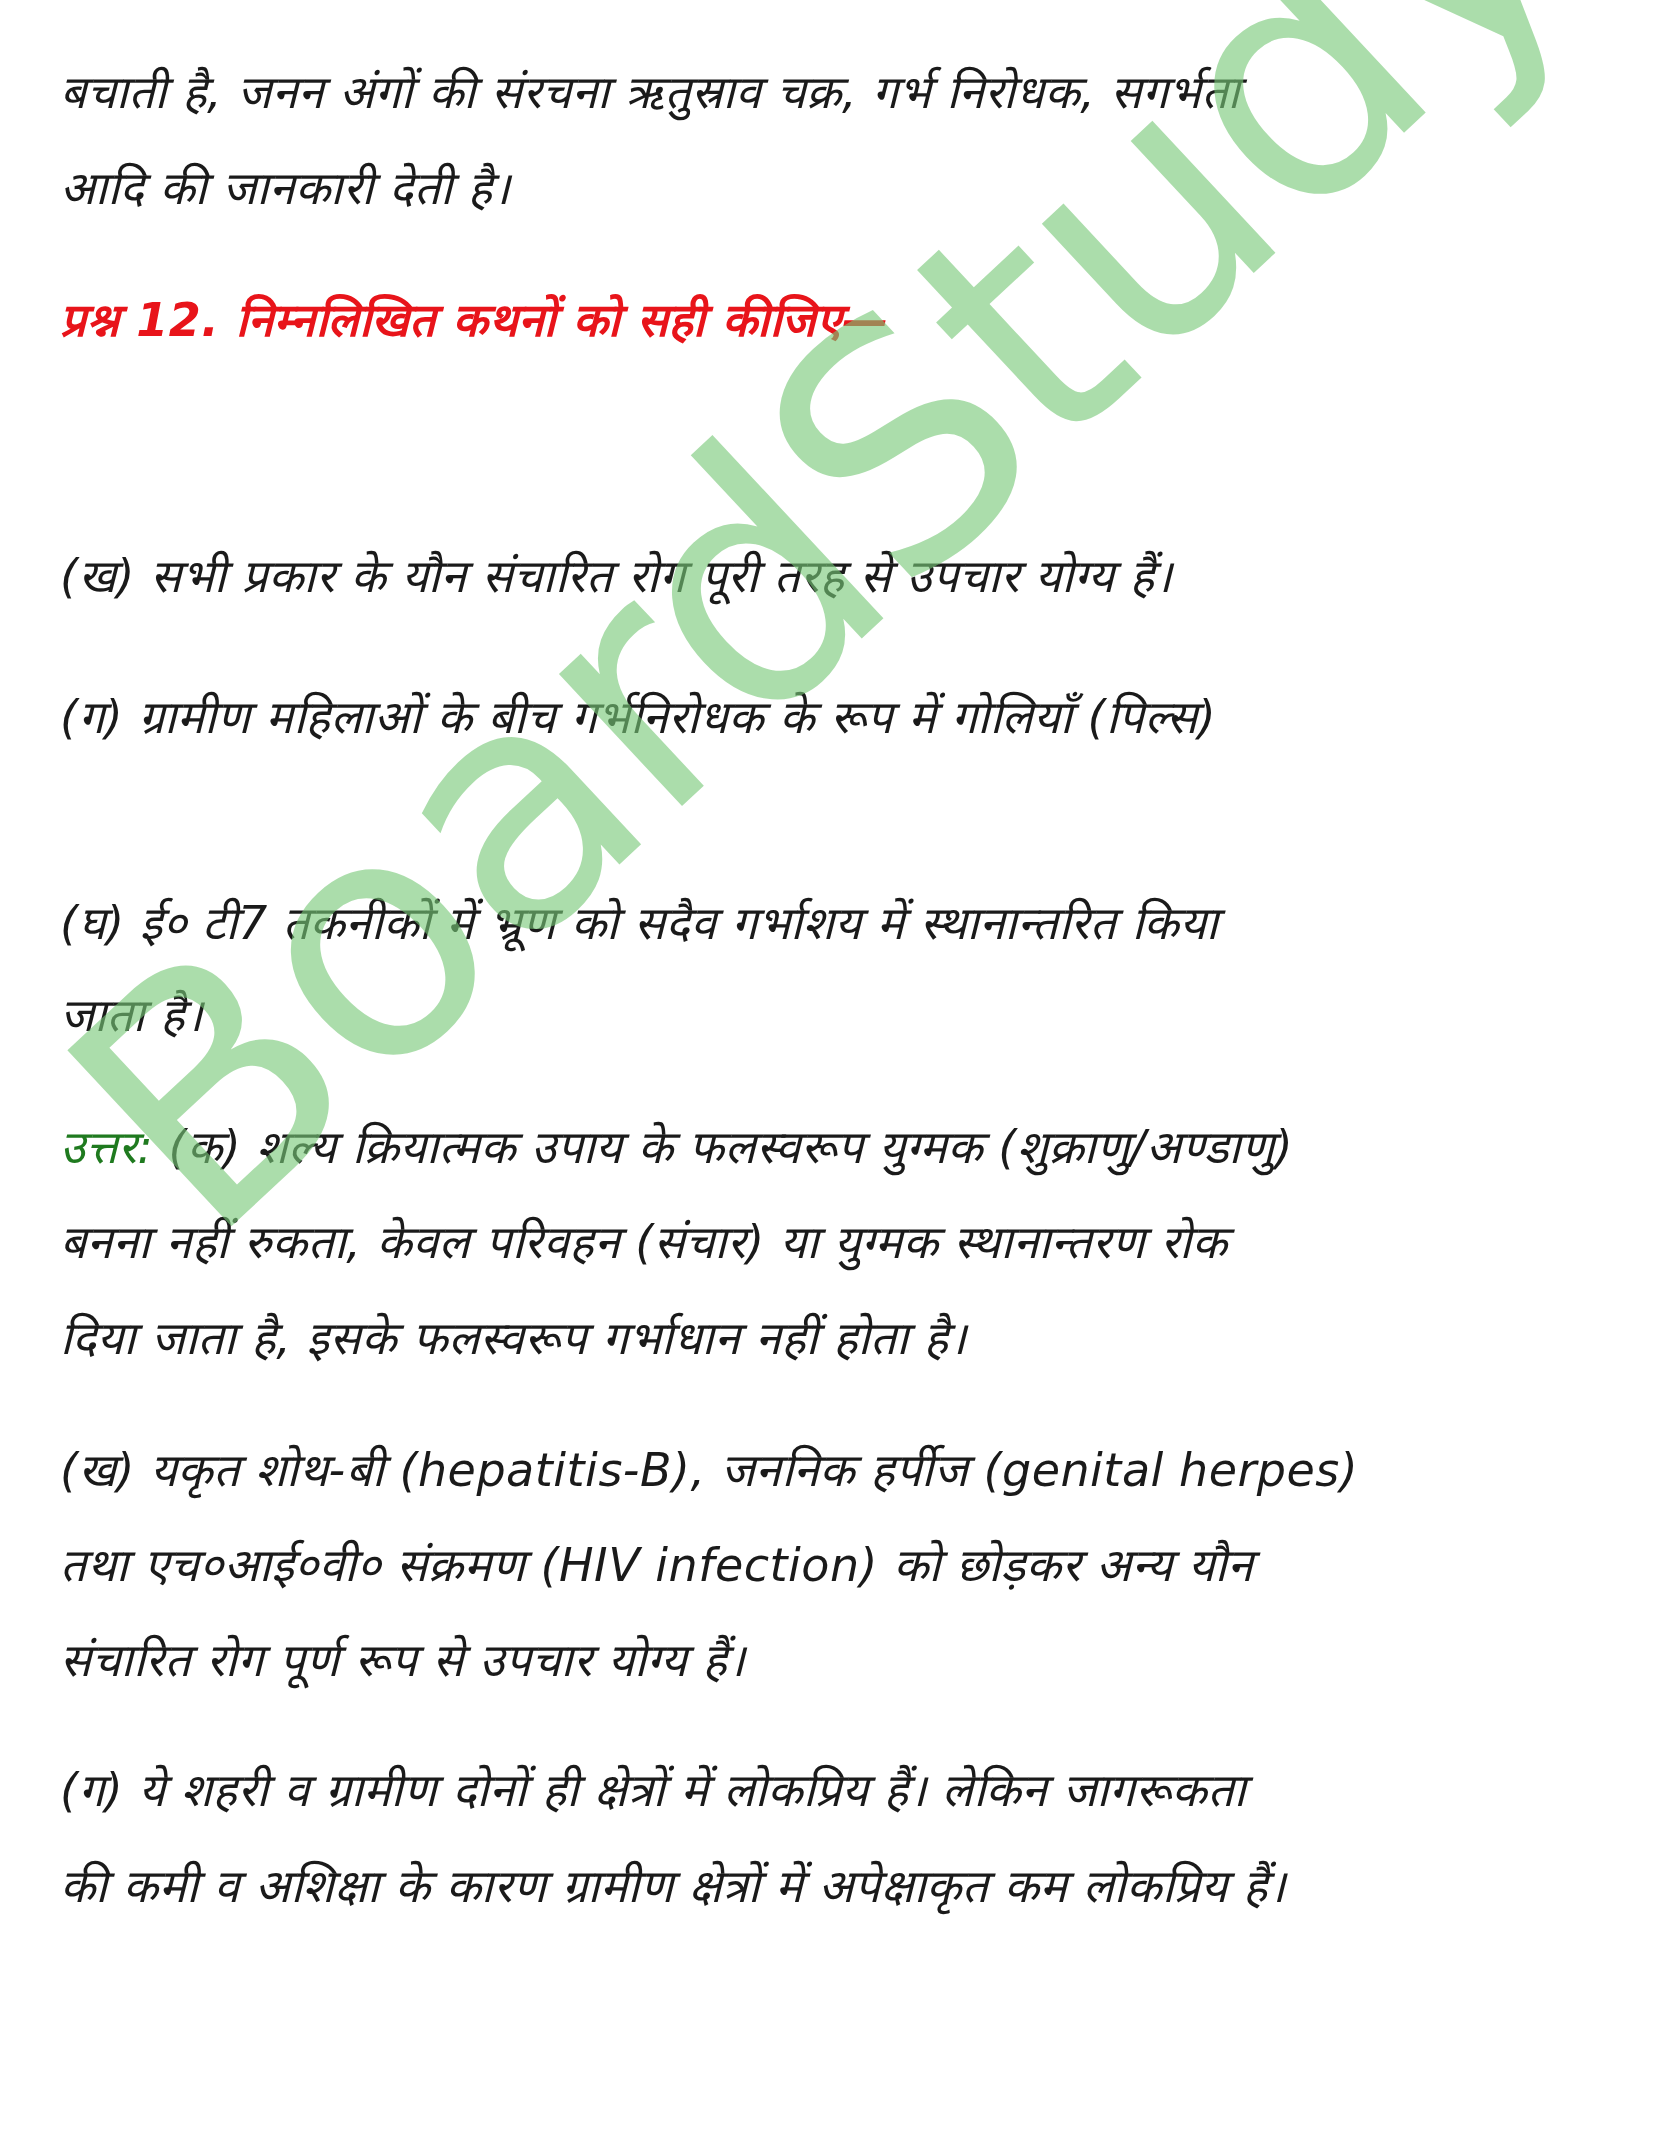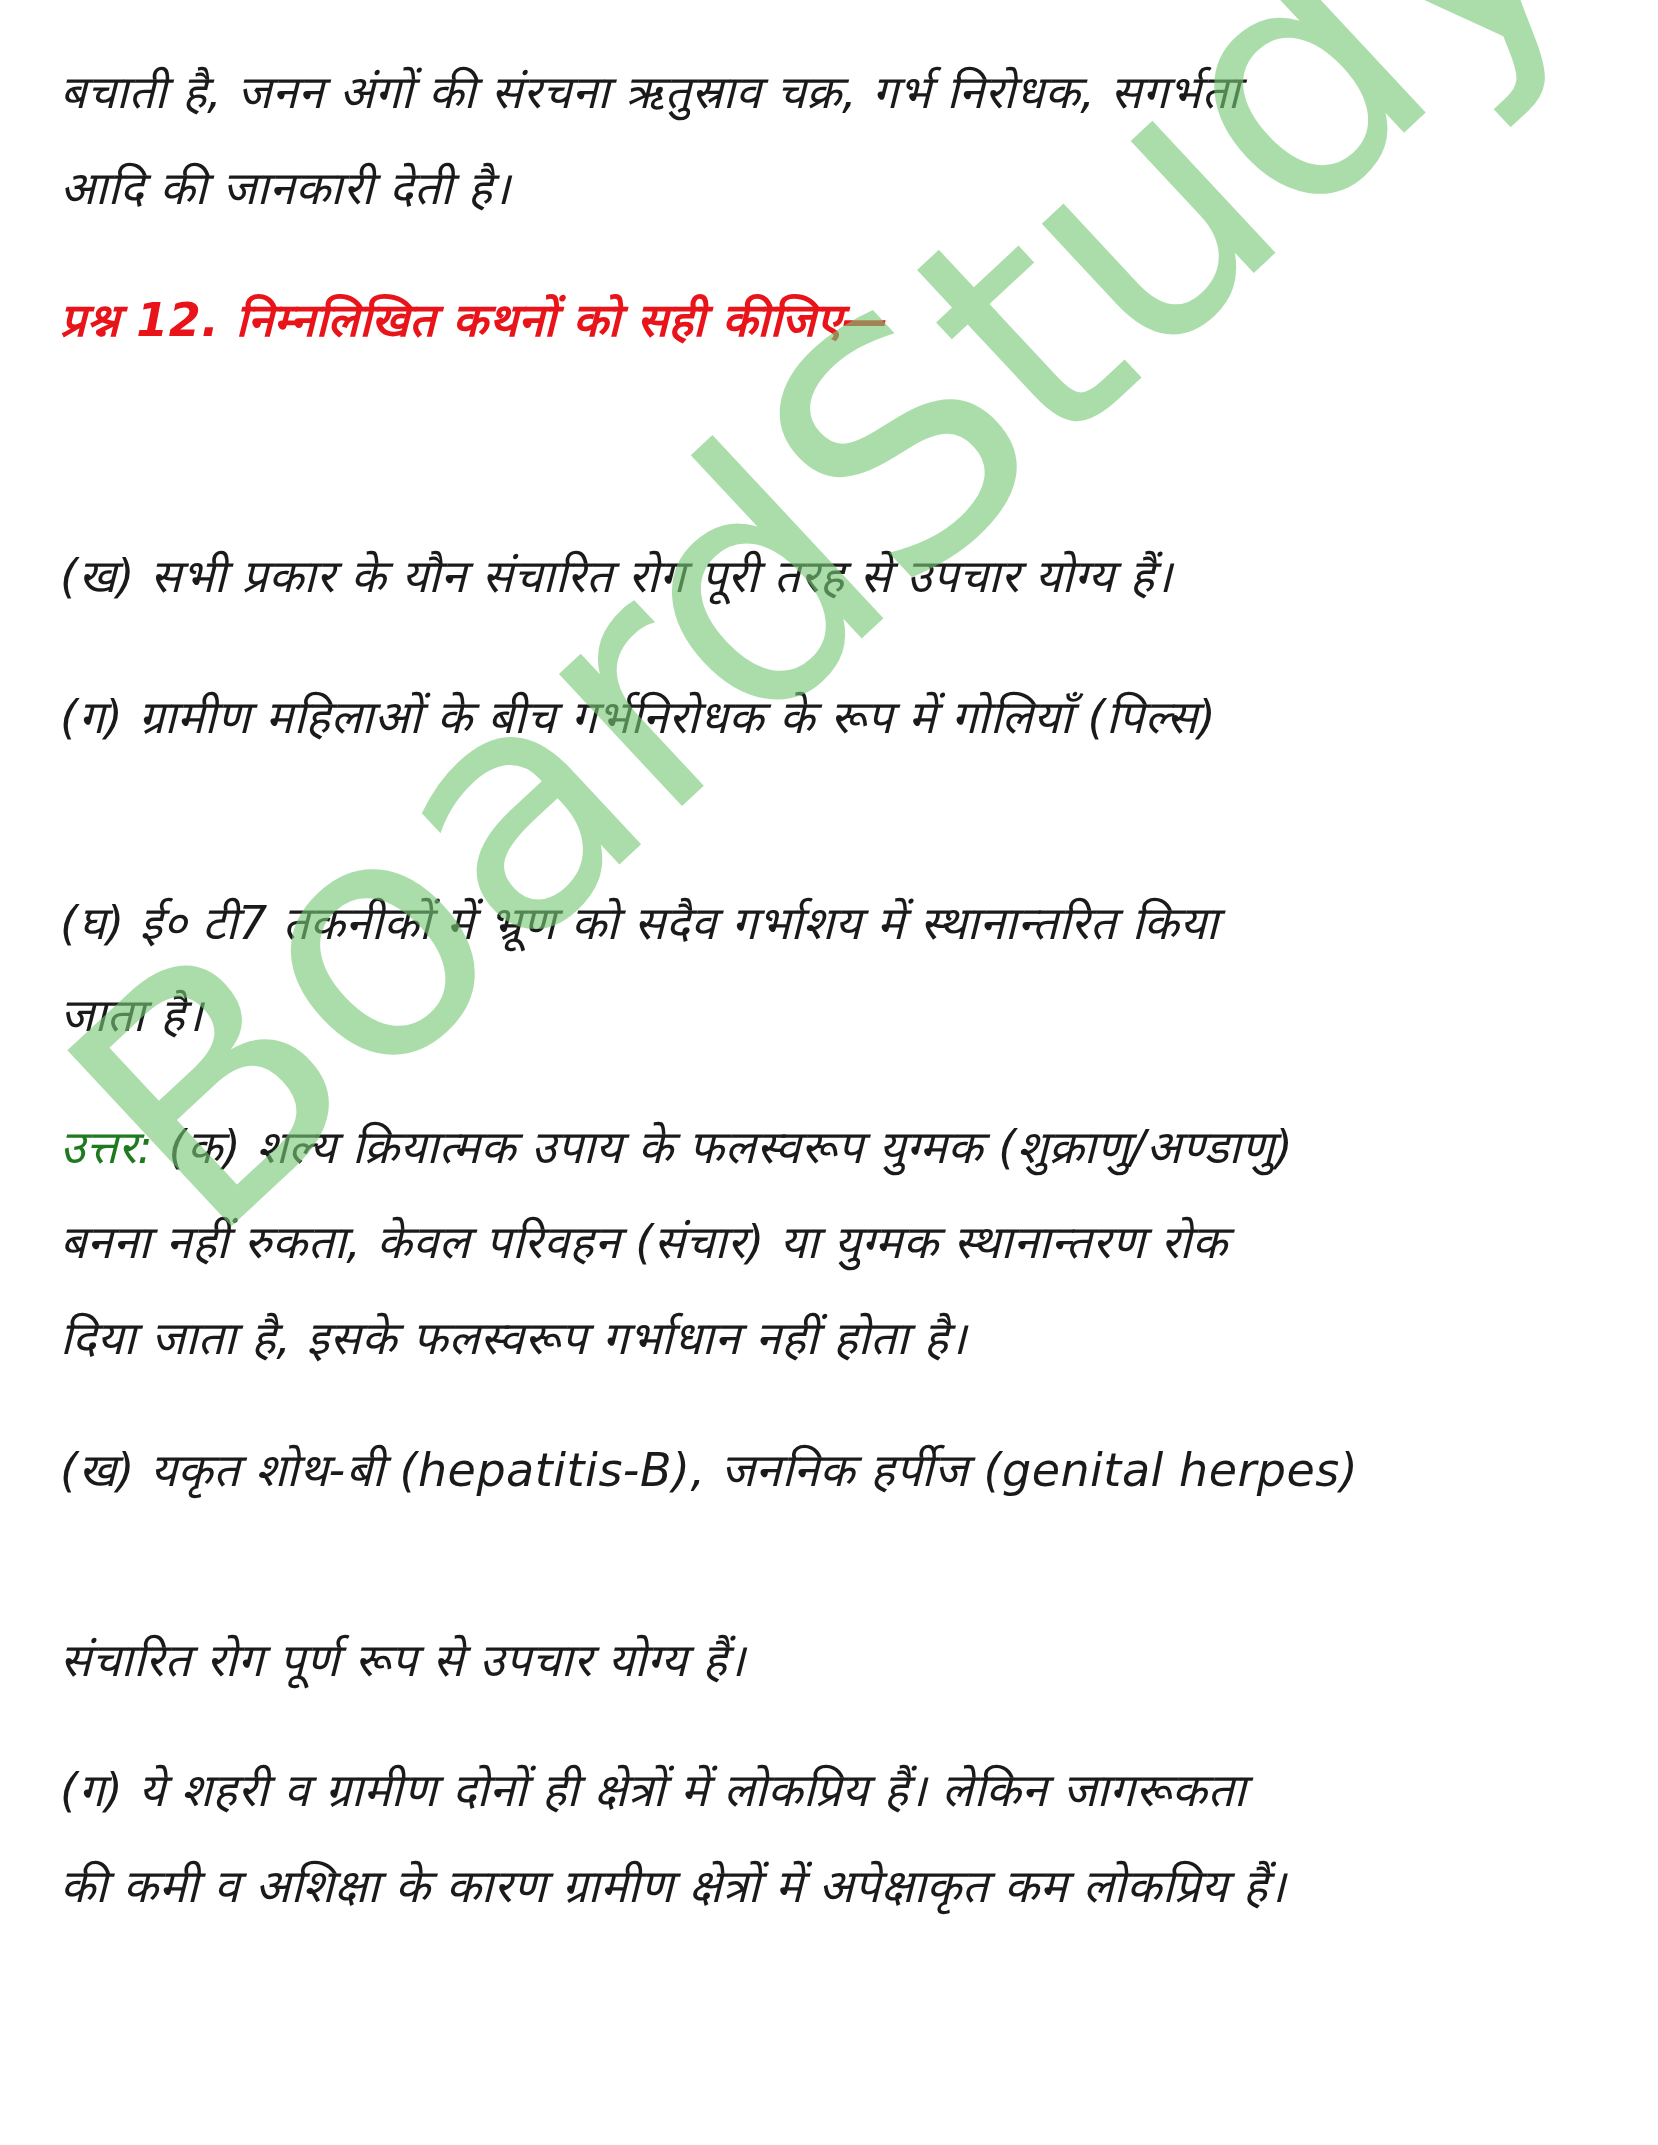--- a/index.html
+++ b/index.html
@@ -29,19 +29,20 @@
   <div class="line" style="top:546px">(ख) सभी प्रकार के यौन संचारित रोग पूरी तरह से उपचार योग्य हैं।</div>
   <div class="line" style="top:687px">(ग) ग्रामीण महिलाओं के बीच गर्भनिरोधक के रूप में गोलियाँ (पिल्स)</div>
   <div class="line" style="top:893px">(घ) ई० टी7 तकनीकों में भ्रूण को सदैव गर्भाशय में स्थानान्तरित किया</div>
   <div class="line" style="top:985px">जाता है।</div>
 
   <div class="line" style="top:1117px"><span class="ans-label">उत्तर:</span><span> (क) शल्य क्रियात्मक उपाय के फलस्वरूप युग्मक (शुक्राणु/अण्डाणु)</span></div>
   <div class="line" style="top:1212px">बनना नहीं रुकता, केवल परिवहन (संचार) या युग्मक स्थानान्तरण रोक</div>
   <div class="line" style="top:1440px">(ख) यकृत शोथ-बी (hepatitis-B), जननिक हर्पीज (genital herpes)</div>
 
   <div class="line" style="top:1308px">दिया जाता है, इसके फलस्वरूप गर्भाधान नहीं होता है।</div>
+  <div class="line" style="top:1535px">तथा एच०आई०वी० संक्रमण (HIV infection) को छोड़कर अन्य यौन</div>
   <div class="line" style="top:1630px">संचारित रोग पूर्ण रूप से उपचार योग्य हैं।</div>
 
   <div class="line" style="top:1760px">(ग) ये शहरी व ग्रामीण दोनों ही क्षेत्रों में लोकप्रिय हैं। लेकिन जागरूकता</div>
   <div class="line" style="top:1856px">की कमी व अशिक्षा के कारण ग्रामीण क्षेत्रों में अपेक्षाकृत कम लोकप्रिय हैं।</div>
 
   <div class="watermark">BoardStudy</div>
 </div>
 
 </body></html>

